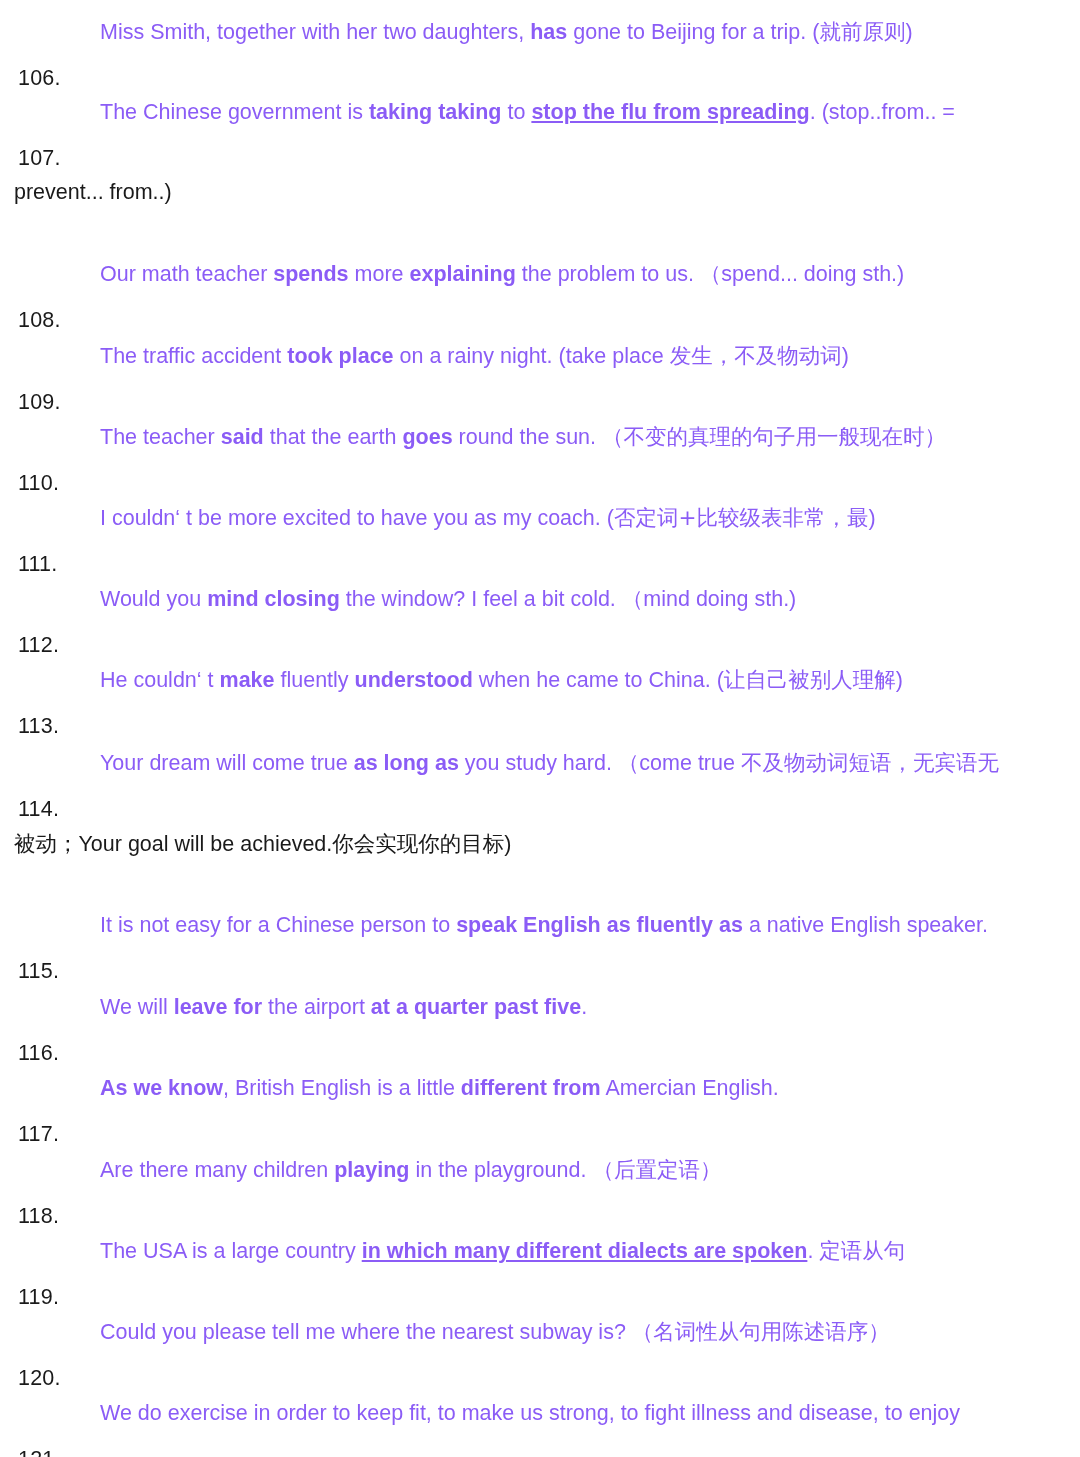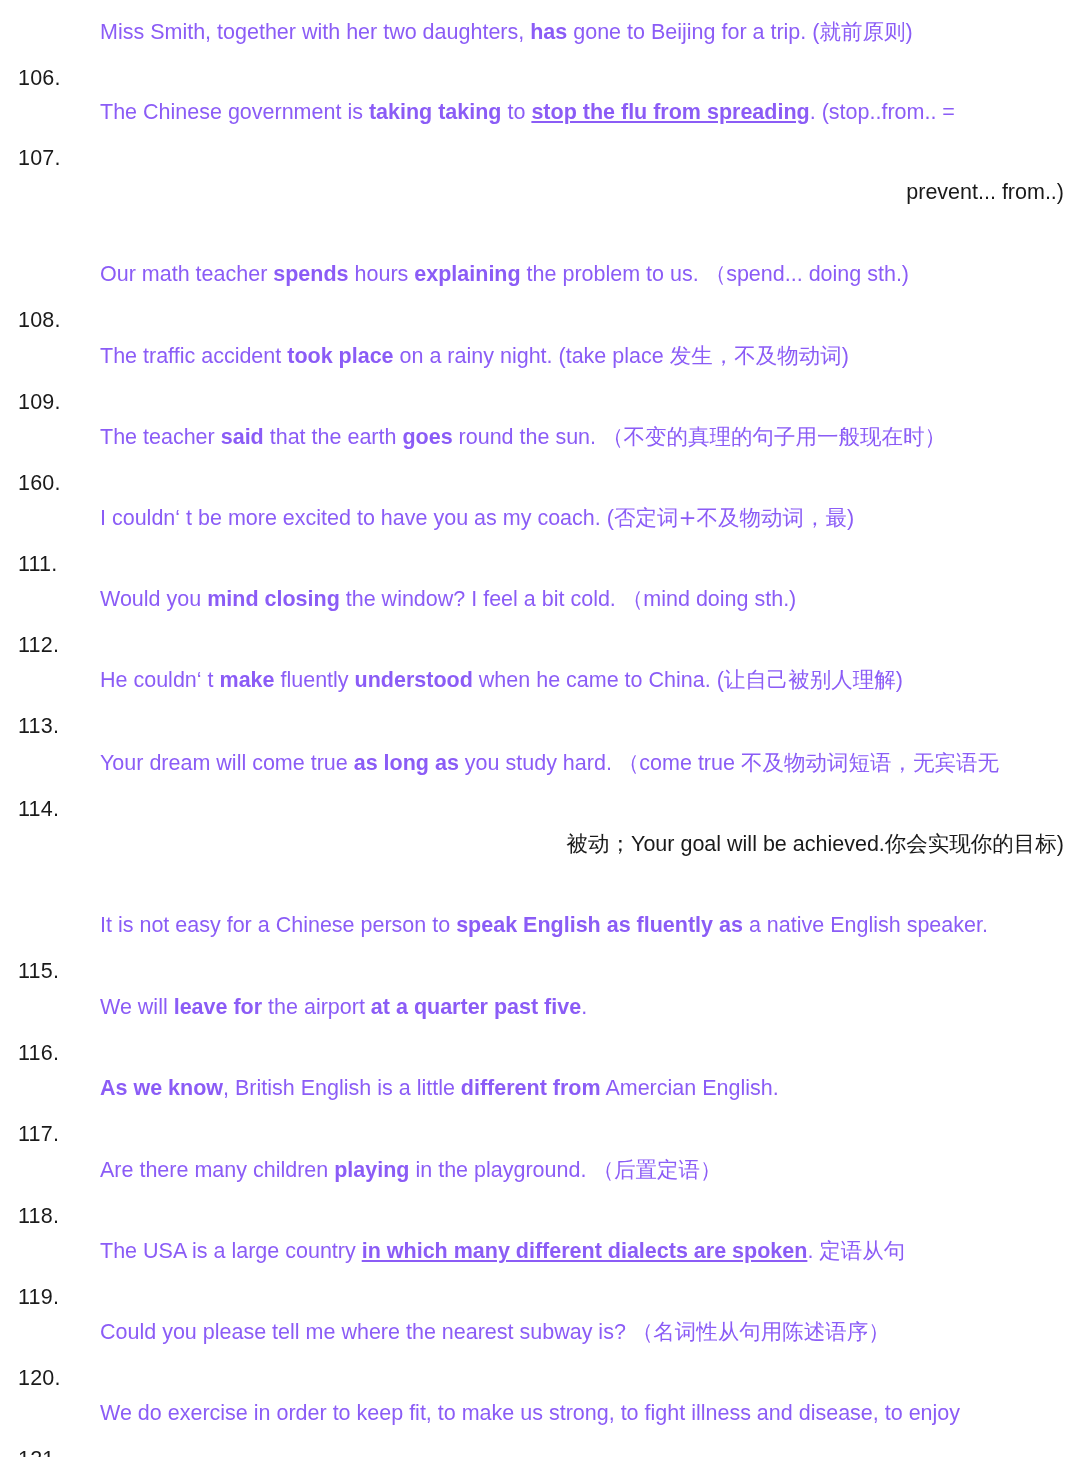--- a/index.html
+++ b/index.html
@@ -64,21 +64,20 @@
 
   
   .contline {
     position: absolute;
     left: 14px;
     width: 1050px;
     font-size: 21.5px;
     line-height: 28px;
     color: #1a1a1a;
     white-space: nowrap;
-    text-align: right;
   }
 
   .b { font-weight: bold; }
   .bu { font-weight: bold; text-decoration: underline; text-underline-offset: 2px; text-align: right; }
 
   .cjk {
     font-family: "DejaVu Sans", "Liberation Sans", sans-serif;
   }
 </style>
 </head>
@@ -90,33 +89,33 @@
         <div class="num">106.</div>
         <div class="sentence"><span>Miss Smith, together with her two daughters, </span><span class="b">has</span><span> gone to Beijing for a trip. (</span><span class="cjk">就前原则</span><span>)</span></div>
       </div>
       <div class="entry" style="top: 98px;">
         <div class="num">107.</div>
         <div class="sentence"><span>The Chinese government is </span><span class="b">taking taking</span><span> to </span><span class="bu">stop the flu from spreading</span><span>.  (stop..from.. =</span></div>
       </div>
       <div class="contline" style="top: 178px;"><span>prevent... from..)</span></div>
       <div class="entry" style="top: 260px;">
         <div class="num">108.</div>
-        <div class="sentence"><span>Our math teacher </span><span class="b">spends</span><span> hours </span><span class="b">explaining</span><span> the problem to us. （spend... doing sth.)</span></div>
+        <div class="sentence"><span>Our math teacher </span><span class="b">spends</span><span> more </span><span class="b">explaining</span><span> the problem to us. （spend... doing sth.)</span></div>
       </div>
       <div class="entry" style="top: 342px;">
         <div class="num">109.</div>
         <div class="sentence"><span>The traffic accident </span><span class="b">took place</span><span> on a rainy night. (take place </span><span class="cjk">发生，不及物动词</span><span>)</span></div>
       </div>
       <div class="entry" style="top: 423px;">
-        <div class="num">160.</div>
+        <div class="num">110.</div>
         <div class="sentence"><span>The teacher </span><span class="b">said</span><span> that the earth </span><span class="b">goes</span><span> round the sun. </span><span class="cjk">（不变的真理的句子用一般现在时）</span></div>
       </div>
       <div class="entry" style="top: 504px;">
         <div class="num">111.</div>
-        <div class="sentence"><span>I couldn‘ t be more excited to have you as my coach. (</span><span class="cjk">否定词+不及物动词，最</span><span>)</span></div>
+        <div class="sentence"><span>I couldn‘ t be more excited to have you as my coach. (</span><span class="cjk">否定词+比较级表非常，最</span><span>)</span></div>
       </div>
       <div class="entry" style="top: 585px;">
         <div class="num">112.</div>
         <div class="sentence"><span>Would you </span><span class="b">mind closing</span><span> the window? I feel a bit cold. （mind doing sth.)</span></div>
       </div>
       <div class="entry" style="top: 666px;">
         <div class="num">113.</div>
         <div class="sentence"><span>He couldn‘ t </span><span class="b">make</span><span> fluently </span><span class="b">understood</span><span> when he came to China. (</span><span class="cjk">让自己被别人理解</span><span>)</span></div>
       </div>
       <div class="entry" style="top: 749px;">

